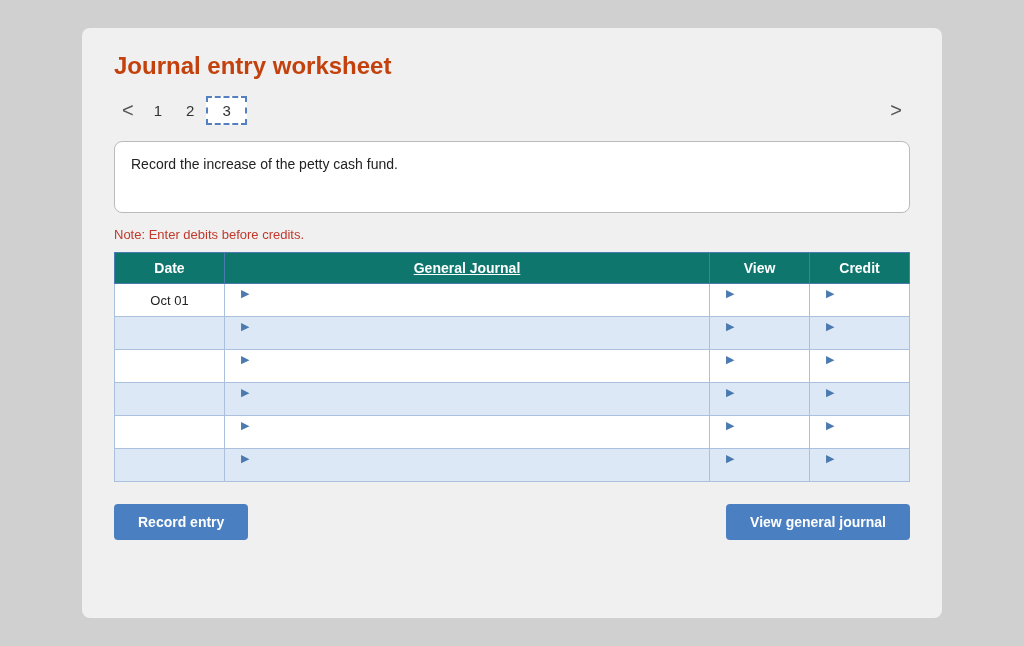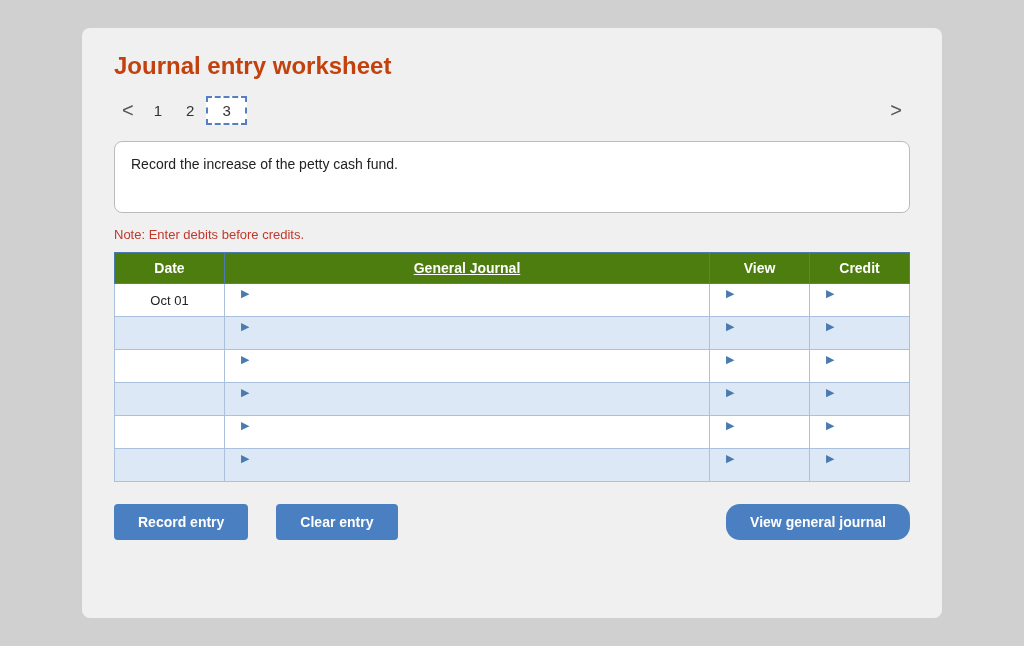--- a/index.html
+++ b/index.html
@@ -71,21 +71,21 @@
       color: #c0392b;
       font-size: 13px;
       margin-bottom: 10px;
     }
     .journal-table {
       width: 100%;
       border-collapse: collapse;
       margin-bottom: 22px;
     }
     .journal-table thead tr th {
-      background: #4d7c0f;
+      background: #0f766e;
       color: #fff;
       font-weight: bold;
       font-size: 14px;
       padding: 7px 10px;
       border: 1px solid #4a7ab0;
       text-align: center;
     }
     .journal-table thead tr th.th-date {
       width: 110px;
       text-align: center;
@@ -133,35 +133,34 @@
     }
     .arrow-cell::before {
       content: '▶';
       color: #4a7ab0;
       font-size: 11px;
       margin-right: 4px;
     }
     .btn-row {
       display: flex;
       align-items: center;
-      gap: 28px;
+      gap: 16px;
     }
     .btn-blue {
       background: #4a7fc1;
       color: #fff;
       border: none;
       border-radius: 4px;
       padding: 10px 24px;
       font-size: 14px;
       font-weight: bold;
       cursor: pointer;
     }
     .btn-right {
       margin-left: auto;
-      border-radius: 14px;
     }
   </style>
 </head>
 <body>
 
 <div class="card">
   <div class="page-title">Journal entry worksheet</div>
 
   <div class="tabs-row">
     <span class="nav-arrow">&lt;</span>
@@ -221,16 +220,15 @@
           <td class="td-date"></td>
           <td class="arrow-cell"><input class="cell-input" type="text" style=""></td>
           <td class="arrow-cell"><input class="cell-input" type="text" style=""></td>
           <td class="arrow-cell"><input class="cell-input" type="text" style=""></td>
         </tr>
       </tbody>
   </table>
 
   <div class="btn-row">
     <button class="btn-blue">Record entry</button>
-    <button class="btn-blue">Clear entry</button>
     <button class="btn-blue btn-right">View general journal</button>
   </div>
 </div>
 
 </body></html>

